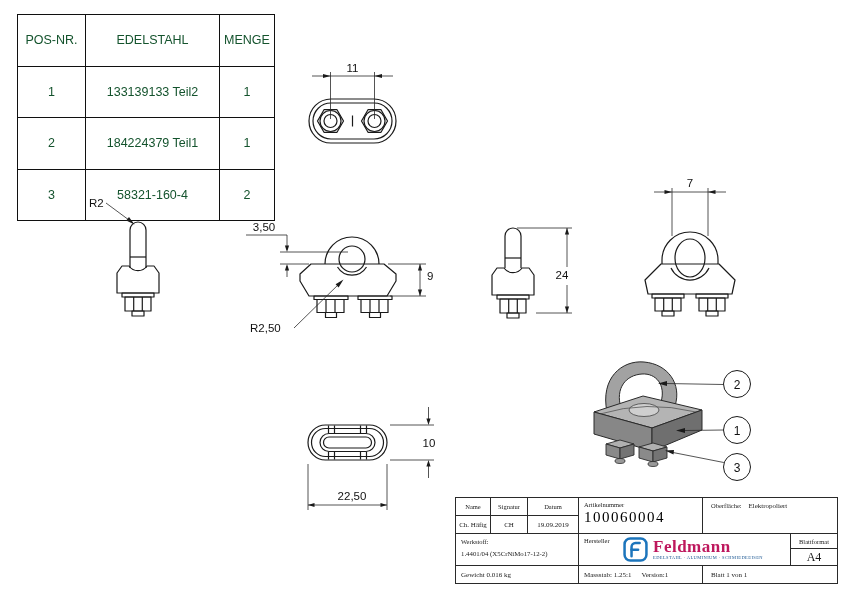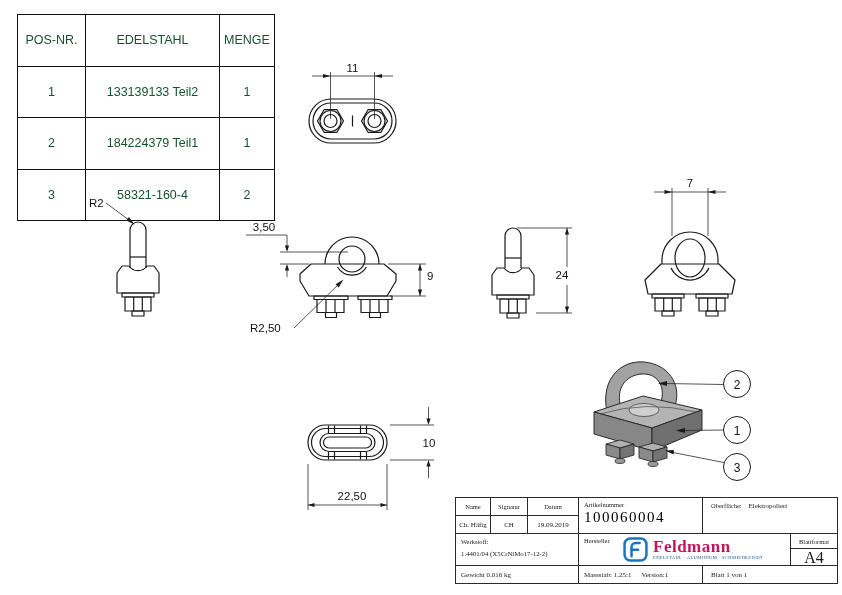--- a/index.html
+++ b/index.html
@@ -291,21 +291,21 @@
         </svg>
         <div style="margin-left:5px;">
           <div class="logo-word">Feldmann</div>
           <div class="logo-tag">EDELSTAHL · ALUMINIUM · SCHMIEDEEISEN</div>
         </div>
       </div>
     </div>
 
     <div class="tbc bB" style="left:335px;top:36px;width:46px;height:32px;">
       <div class="cen lab bB" style="height:14px;">Blattformat</div>
-      <div class="cen" style="height:17px;font-size:16px;text-align:right;">A4</div>
+      <div class="cen" style="height:17px;font-size:12px;text-align:right;">A4</div>
     </div>
 
     <div class="tbc bR" style="left:0;top:68px;width:123px;height:17px;display:flex;align-items:center;padding-left:5px;">Gewicht 0.016 kg</div>
     <div class="tbc bR" style="left:123px;top:68px;width:124px;height:17px;display:flex;align-items:center;padding-left:5px;">
       <span>Massstab: 1.25:1</span>
       <span style="margin-left:10px;">Version:1</span>
     </div>
     <div class="tbc" style="left:247px;top:68px;width:134px;height:17px;display:flex;align-items:center;padding-left:8px;">Blatt 1 von 1</div>
   </div>
 

